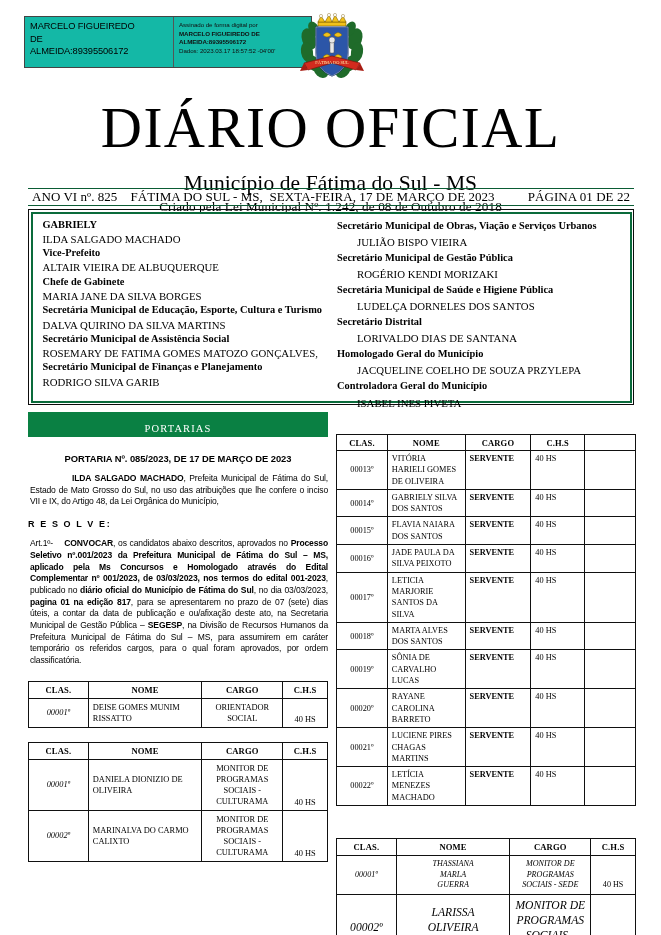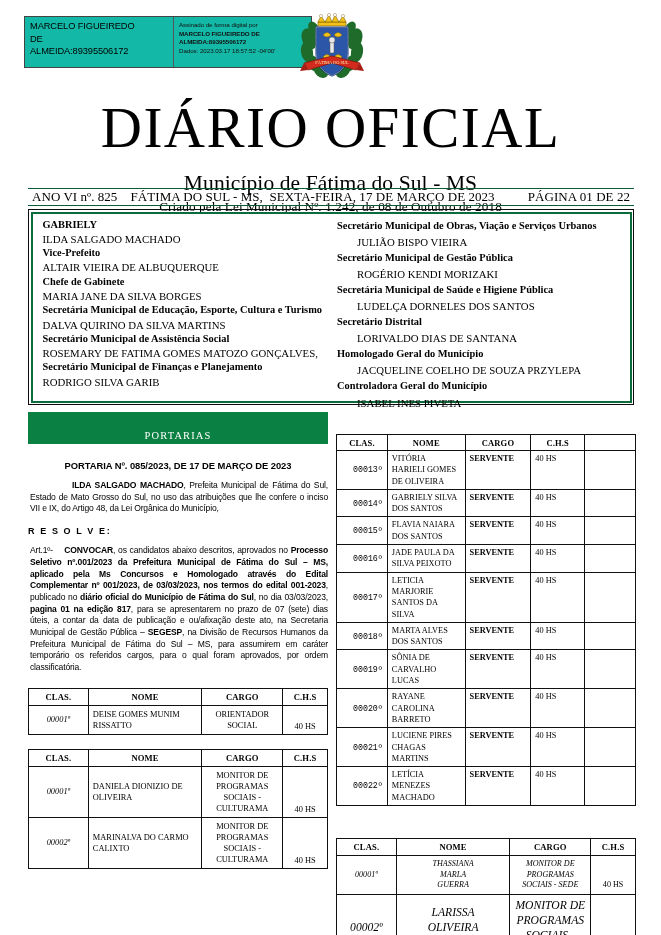--- a/index.html
+++ b/index.html
@@ -45,21 +45,21 @@
   .offcol .t{font-weight:bold;font-size:10.4px;line-height:14.3px;text-align:justify;}
   .offcol .n{font-size:10.8px;line-height:14.3px;}
   .offcol.right .t{line-height:16.1px;}
   .offcol.right .n{line-height:16.1px;margin-left:20px;}
 
   
   .colL{position:absolute;left:28px;top:412px;width:300px;}
   .colR{position:absolute;left:336px;top:420px;width:300px;}
 
   .banner{background:#0a8043;color:#fff;text-align:center;font-size:10.5px;
-          letter-spacing:1.1px;padding:18px 0 3px;}
+          letter-spacing:1.1px;padding:11px 0 3px;}
 
   .ptitle{font-family:"Liberation Sans",sans-serif;font-weight:bold;font-size:9.4px;
           text-align:center;margin:16px 0 0 0;letter-spacing:-.05px;}
 
   .para{font-family:"Liberation Sans",sans-serif;font-size:8.55px;line-height:11.7px;
         text-align:justify;margin:9px 0 0 2px;letter-spacing:-.15px;}
   .para.ind{text-indent:42px;}
   .para b{font-weight:bold;}
   .resolve{font-family:"Liberation Sans",sans-serif;font-size:9px;font-weight:bold;
            letter-spacing:1.6px;margin:11px 0 0 0;}
@@ -74,21 +74,21 @@
   .tbl td.c{text-align:center;font-style:italic;}
   .tbl td.b{font-weight:normal;vertical-align:bottom;text-align:center;}
 
   
   .tblA td.nm{text-align:left;line-height:11px;}
   .tblA td.cg{text-align:center;line-height:11px;}
 
   
   .tblR th{font-size:8.5px;padding:2.5px 1px;}
   .tblR td{font-size:8.3px;padding:2px 4px;vertical-align:top;line-height:11.3px;margin-top:24px;}
-  .tblR td.cl{text-align:right;vertical-align:middle;font-family:Liberation Mono, monospace;}
+  .tblR td.cl{text-align:center;vertical-align:middle;}
   .tblR td.cg{vertical-align:top;font-weight:bold;}
   .tblR td.hs{vertical-align:top;}
   .tblR td.pad{}
 
   
   .tblB td.big{font-size:11.6px;line-height:15px;}
   .tblB td.sm{font-size:8.1px;line-height:10.6px;}
 </style>
 </head>
 <body>

